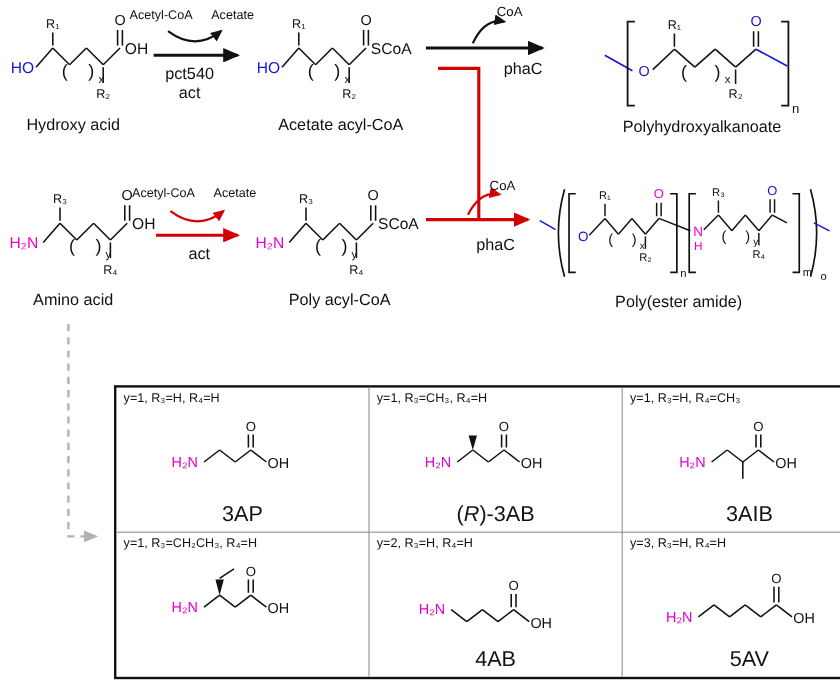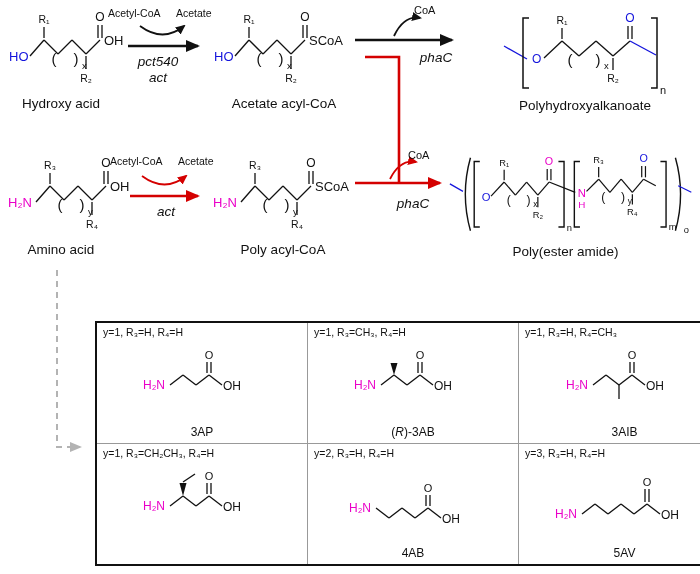--- a/index.html
+++ b/index.html
@@ -1,37 +1,37 @@
 <!DOCTYPE html>
 <html><head>
 <meta charset="utf-8">
 <style>
   html,body{margin:0;padding:0;background:#fff;}
   .fig{position:relative;width:700px;height:574px;background:#fff;overflow:hidden;
        font-family:"Liberation Sans",sans-serif;color:#111;}
   .abs{position:absolute;}
   .lbl{font-size:13.5px;text-align:center;}
-  .enz{font-style:italic;font-size:13.5px;text-align:center;}
+  .enz{font-size:13.5px;text-align:center;}
   .cof{font-size:10.5px;white-space:nowrap;}
   svg{display:block;}
   svg text{font-family:"Liberation Sans","DejaVu Sans",sans-serif;fill:#111;}
   .blue{fill:#1414dc;} .mag{fill:#ea00c8;}
   .bk{stroke:#111;stroke-width:1.3;} .bl{stroke:#1414dc;stroke-width:1.3;}
   .br{stroke:#111;stroke-width:1.5;fill:none;}
   .a13{font-size:13px;} .a12{font-size:12px;} .a115{font-size:11.5px;} .a11{font-size:11px;}
   .a105{font-size:10.5px;} .a10{font-size:10px;} .a95{font-size:9.5px;} .a9{font-size:9px;}
   .par{font-size:15px;} .par2{font-size:13px;} .mid{text-anchor:middle;}
   .tbl{position:absolute;left:95px;top:321px;width:637px;height:245px;border:2px solid #111;
        box-sizing:border-box;display:grid;grid-template-columns:1fr 1fr 1fr;grid-template-rows:1fr 1fr;background:#fff;}
   .cell{position:relative;border-right:1px solid #999;border-bottom:1px solid #999;box-sizing:border-box;}
   .cell:nth-child(3n){border-right:none;}
   .cell:nth-child(n+4){border-bottom:none;padding-left:28px;}
   .cond{position:absolute;top:3px;left:6px;font-size:10.5px;}
   .cstruct{position:absolute;top:26px;left:0;right:0;display:flex;justify-content:center;}
-  .cname{position:absolute;bottom:4px;left:0;right:0;text-align:center;font-size:12px;}
+  .cname{position:absolute;bottom:4px;left:0;right:0;text-align:center;font-size:18px;}
 </style>
 </head>
 <body>
 
 <div class="fig">
 
   <svg class="abs" style="left:0;top:0" width="700" height="574">
     <defs>
       <marker id="bkB" markerUnits="userSpaceOnUse" markerWidth="14" markerHeight="12" refX="12" refY="6" orient="auto">
           <path d="M0,0 L14,6 L0,12 Z" fill="#111"></path>

